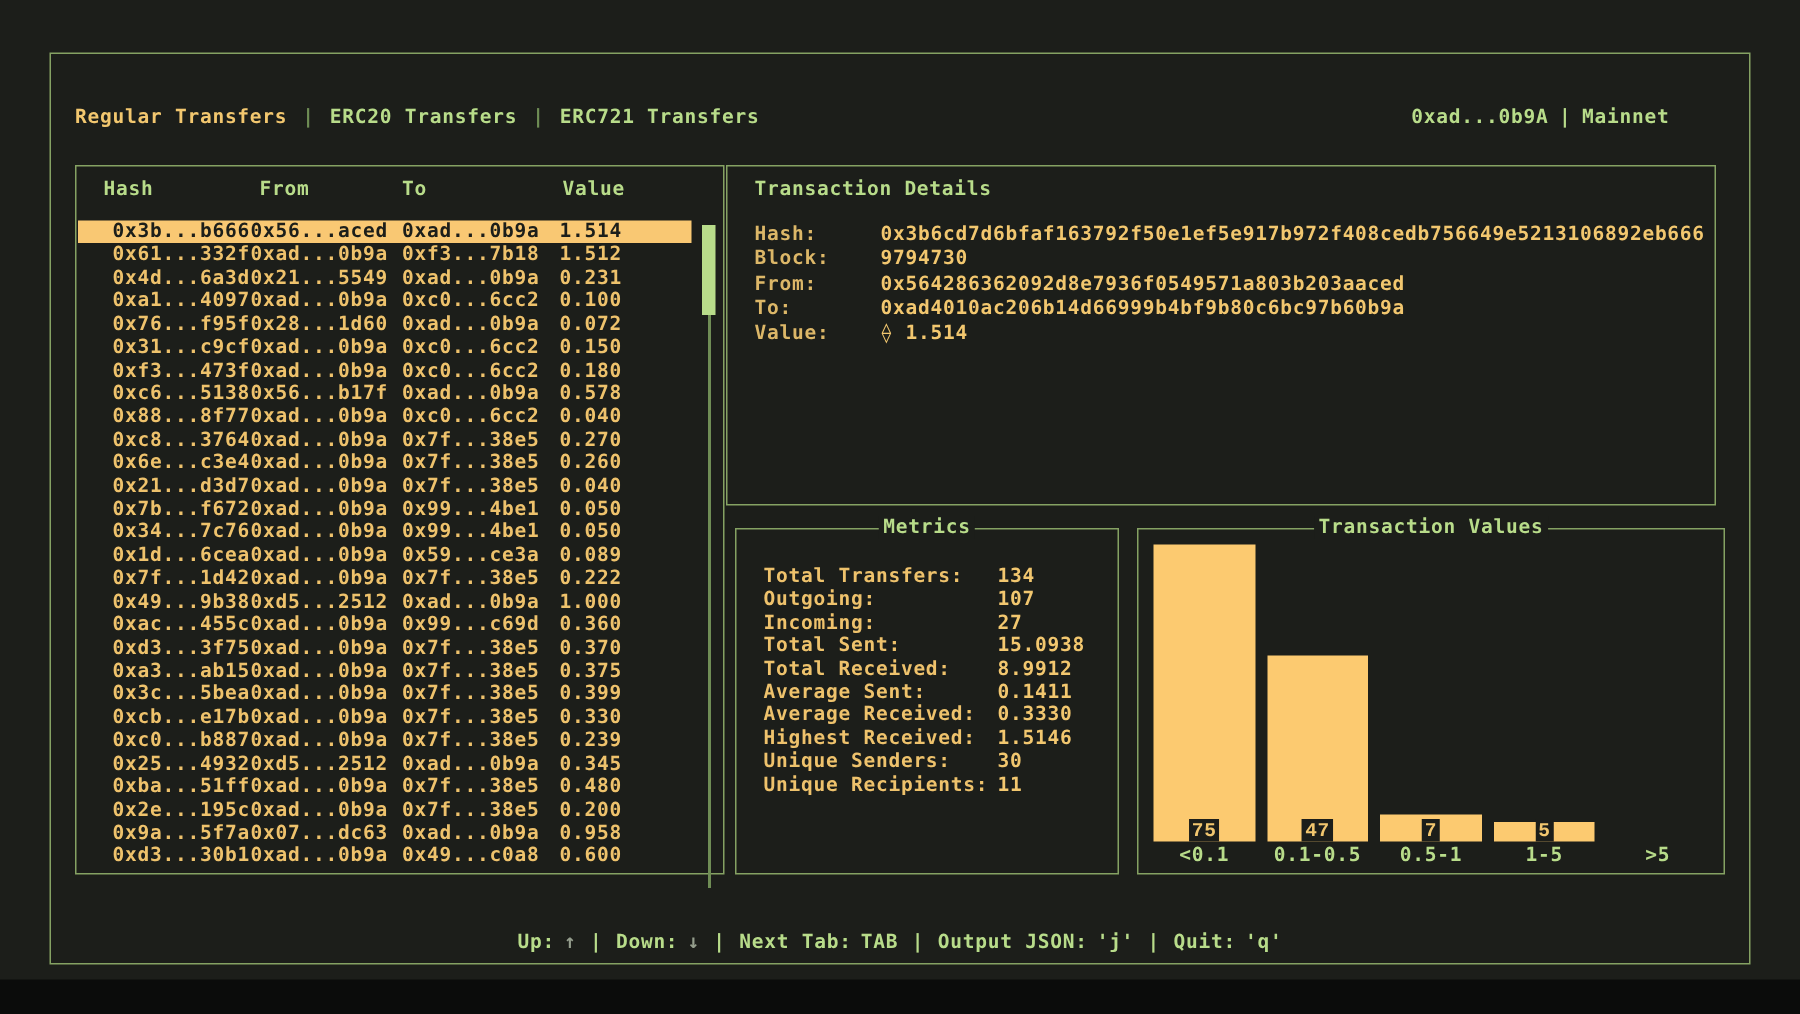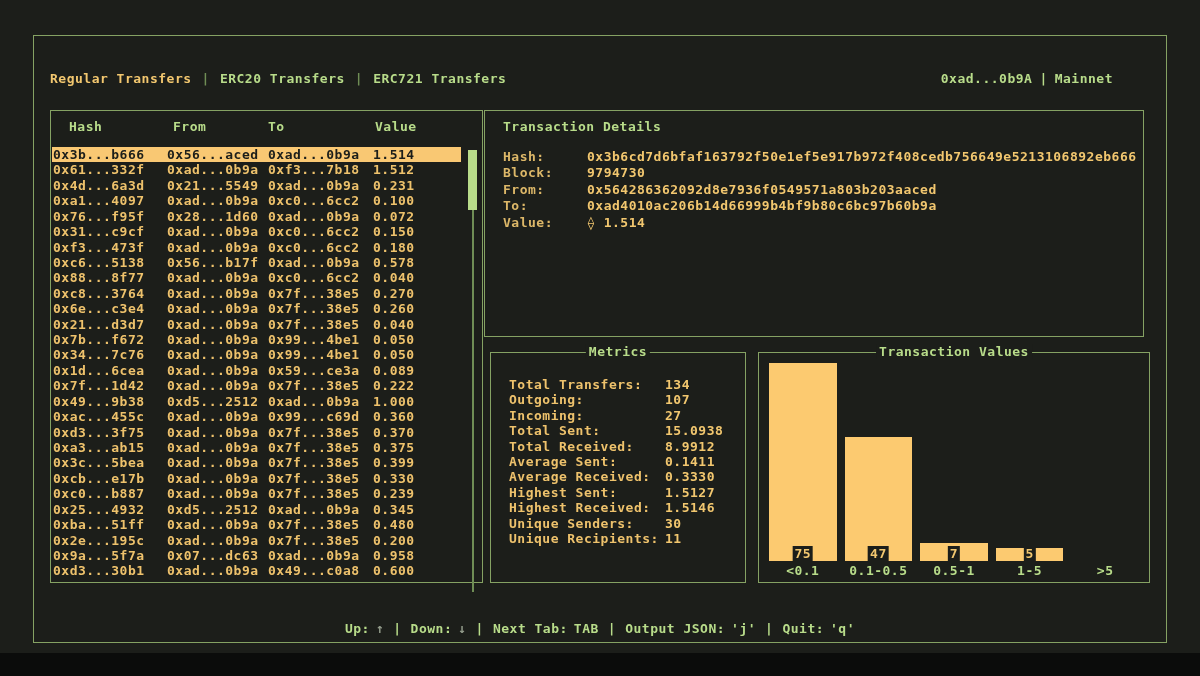--- a/index.html
+++ b/index.html
@@ -32,21 +32,21 @@
   .panel{position:absolute;border:1px solid var(--border);}
   .panel-title-embedded{position:absolute;top:-9px;left:50%;transform:translateX(-50%);
        background:var(--bg);padding:0 3px;color:var(--green);white-space:nowrap;}
   
   .table-panel{left:50px;top:110px;width:433px;height:473px;}
   .thead span{position:absolute;top:8px;color:var(--green);}
   .thead .h0{left:18px;} .thead .h1{left:122px;} .thead .h2{left:217px;} .thead .h3{left:324px;}
   .rows{position:absolute;left:1px;top:36px;right:1px;}
   .trow{position:relative;height:15.43px;line-height:15.43px;margin-right:20px;color:var(--orange);}
   .trow span{position:absolute;top:0;}
-  .trow .c0{left:1px;} .trow .c1{left:115px;} .trow .c2{left:216px;} .trow .c3{left:321px;}
+  .trow .c0{left:23px;} .trow .c1{left:115px;} .trow .c2{left:216px;} .trow .c3{left:321px;}
   .trow.selected{background:var(--sel-bg);color:#1c1e1a;}
   .scroll-track{position:absolute;right:8px;top:39px;width:2px;height:442px;background:var(--green-dim);}
   .scroll-thumb{position:absolute;right:5px;top:39px;width:9px;height:60px;background:var(--green);}
   
   .details-panel{left:484px;top:110px;width:660px;height:227px;}
   .dtitle{position:absolute;left:18px;top:8px;color:var(--green);}
   .dfields{position:absolute;left:0;top:38px;width:100%;}
   .drow{position:relative;height:16.4px;line-height:16.4px;}
   .dlabel{position:absolute;left:18px;color:var(--orange-muted);}
   .dvalue{position:absolute;left:102px;color:var(--orange-bright);white-space:nowrap;}
@@ -56,21 +56,21 @@
   .mrow{position:relative;height:15.4px;line-height:15.4px;}
   .mlabel{position:absolute;left:18px;color:var(--orange);}
   .mvalue{position:absolute;left:174px;color:var(--orange-bright);}
   
   .chart-panel{left:758px;top:352px;width:392px;height:231px;}
   .bars{position:absolute;left:0;top:10px;width:100%;height:198px;display:flex;align-items:flex-end;
         gap:8px;padding:0 10px;}
   .bar-col{flex:1;height:100%;display:flex;align-items:flex-end;}
   .bar{width:100%;background:var(--bar);position:relative;}
   .chip{position:absolute;bottom:0;left:50%;transform:translateX(-50%);background:var(--bg);
-        color:var(--orange-bright);height:15px;line-height:15px;padding:0 2px;}
+        color:var(--orange-bright);height:15px;line-height:15px;padding:0 2px;font-family:Liberation Mono, monospace;}
   .xlabels{position:absolute;left:0;top:210px;width:100%;display:flex;gap:8px;padding:0 10px;}
   .xlabel{flex:1;text-align:center;color:var(--green);}
   
   .help-bar{position:absolute;top:621px;left:33px;width:1134px;text-align:center;color:var(--green);}
   .help-bar .key{margin-left:6px;}
   .help-bar .key.dim{color:var(--dim);}
   .help-bar .hsep{margin:0 9px;}
 </style>
 </head>
 <body>
@@ -325,24 +325,20 @@
         </div>
         <div class="mrow">
           <span class="mlabel">Average Sent:</span>
           <span class="mvalue">0.1411</span>
         </div>
         <div class="mrow">
           <span class="mlabel">Average Received:</span>
           <span class="mvalue">0.3330</span>
         </div>
         <div class="mrow">
-          <span class="mlabel">Highest Sent:</span>
-          <span class="mvalue">1.5127</span>
-        </div>
-        <div class="mrow">
           <span class="mlabel">Highest Received:</span>
           <span class="mvalue">1.5146</span>
         </div>
         <div class="mrow">
           <span class="mlabel">Unique Senders:</span>
           <span class="mvalue">30</span>
         </div>
         <div class="mrow">
           <span class="mlabel">Unique Recipients:</span>
           <span class="mvalue">11</span>

